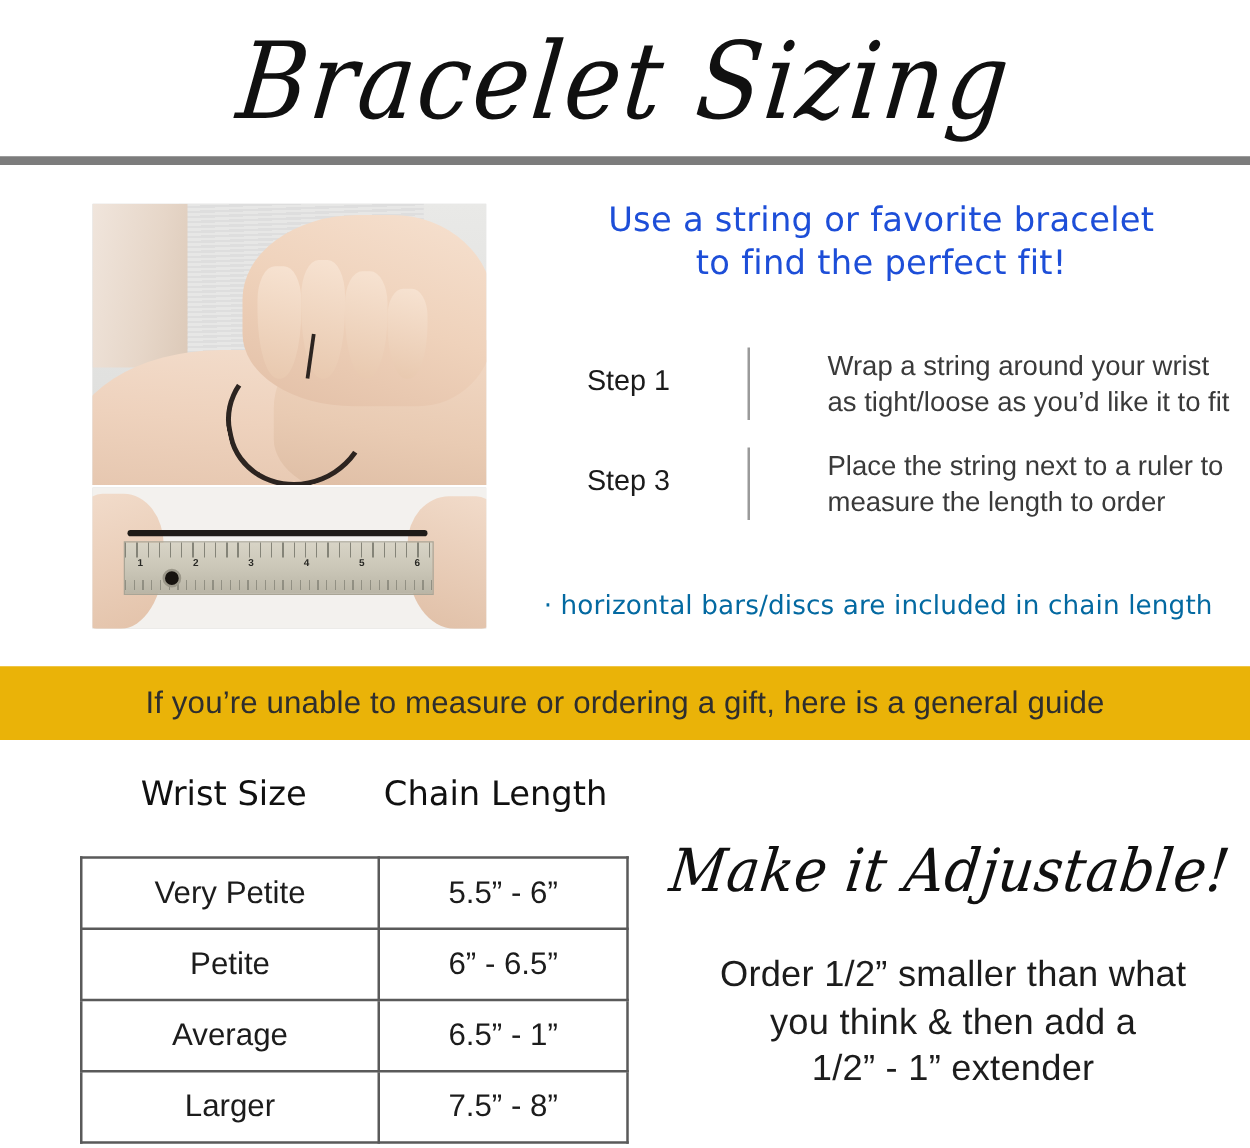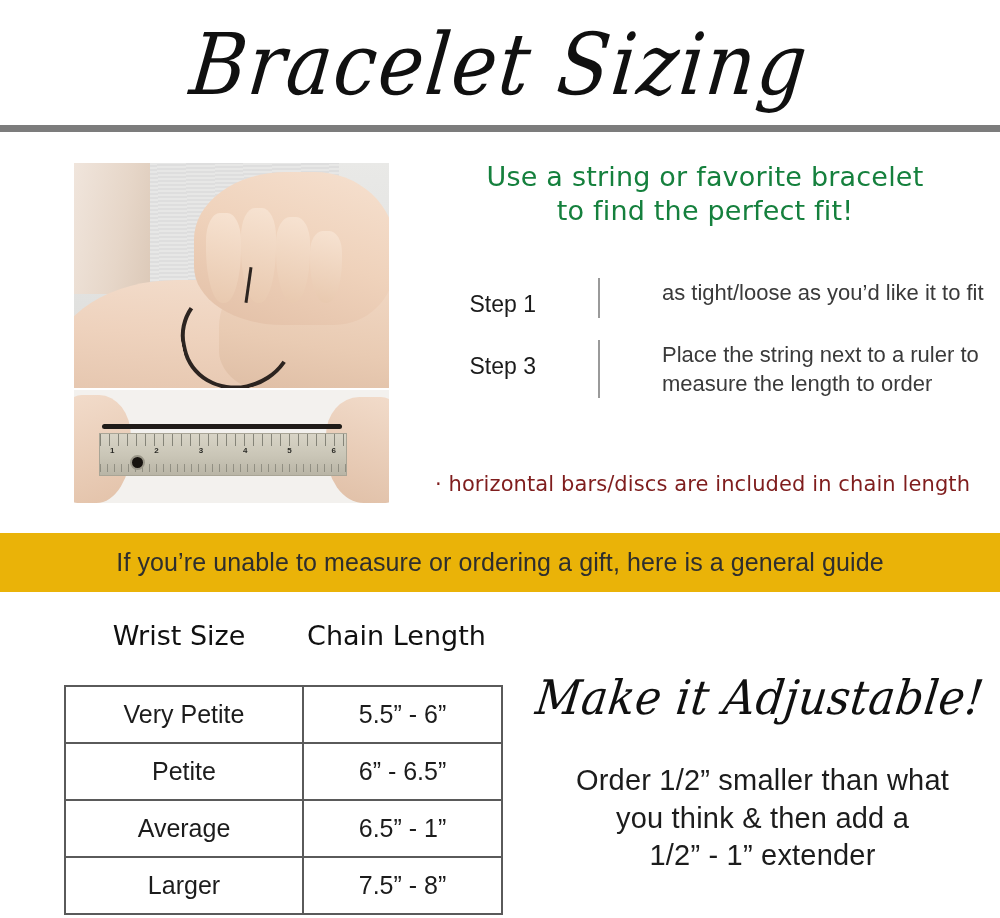--- a/index.html
+++ b/index.html
@@ -165,21 +165,21 @@
 
   
   .intro {
     position: absolute;
     left: 420px; top: 160px;
     width: 570px;
     text-align: center;
     font-family: "DejaVu Sans", sans-serif;
     font-size: 27px;
     line-height: 1.26;
-    color: #15803d;
+    color: #1d4ed8;
     letter-spacing: .2px;
   }
 
   .steps { position: absolute; left: 430px; top: 278px; width: 560px; }
   .step-row {
     display: flex;
     align-items: flex-start;
     margin-bottom: 22px;
     gap: 36px;
   }
@@ -207,21 +207,21 @@
     line-height: 1.32;
     color: #3a3a3a;
   }
   .footnote {
     position: absolute;
     left: 415px; top: 472px;
     width: 575px;
     text-align: center;
     font-family: "DejaVu Sans", sans-serif;
     font-size: 21px;
-    color: #7f1d1d;
+    color: #0369a1;
     letter-spacing: .1px;
   }
 
   
   .banner {
     position: absolute;
     left: 0; top: 533px;
     width: 1000px;
     height: 59px;
     background: #eab308;
@@ -346,20 +346,21 @@
   <div>Use a string or favorite bracelet</div>
   <div>to find the perfect fit!</div>
 </div>
 
 <div class="steps">
 
   <div class="step-row">
     <div class="step-label">Step 1</div>
     <div class="step-divider"></div>
     <div class="step-text">
+      <div>Wrap a string around your wrist</div>
       <div>as tight/loose as you’d like it to fit</div>
     </div>
   </div>
 
   <div class="step-row">
     <div class="step-label">Step 3</div>
     <div class="step-divider"></div>
     <div class="step-text">
       <div>Place the string next to a ruler to</div>
       <div>measure the length to order</div>

